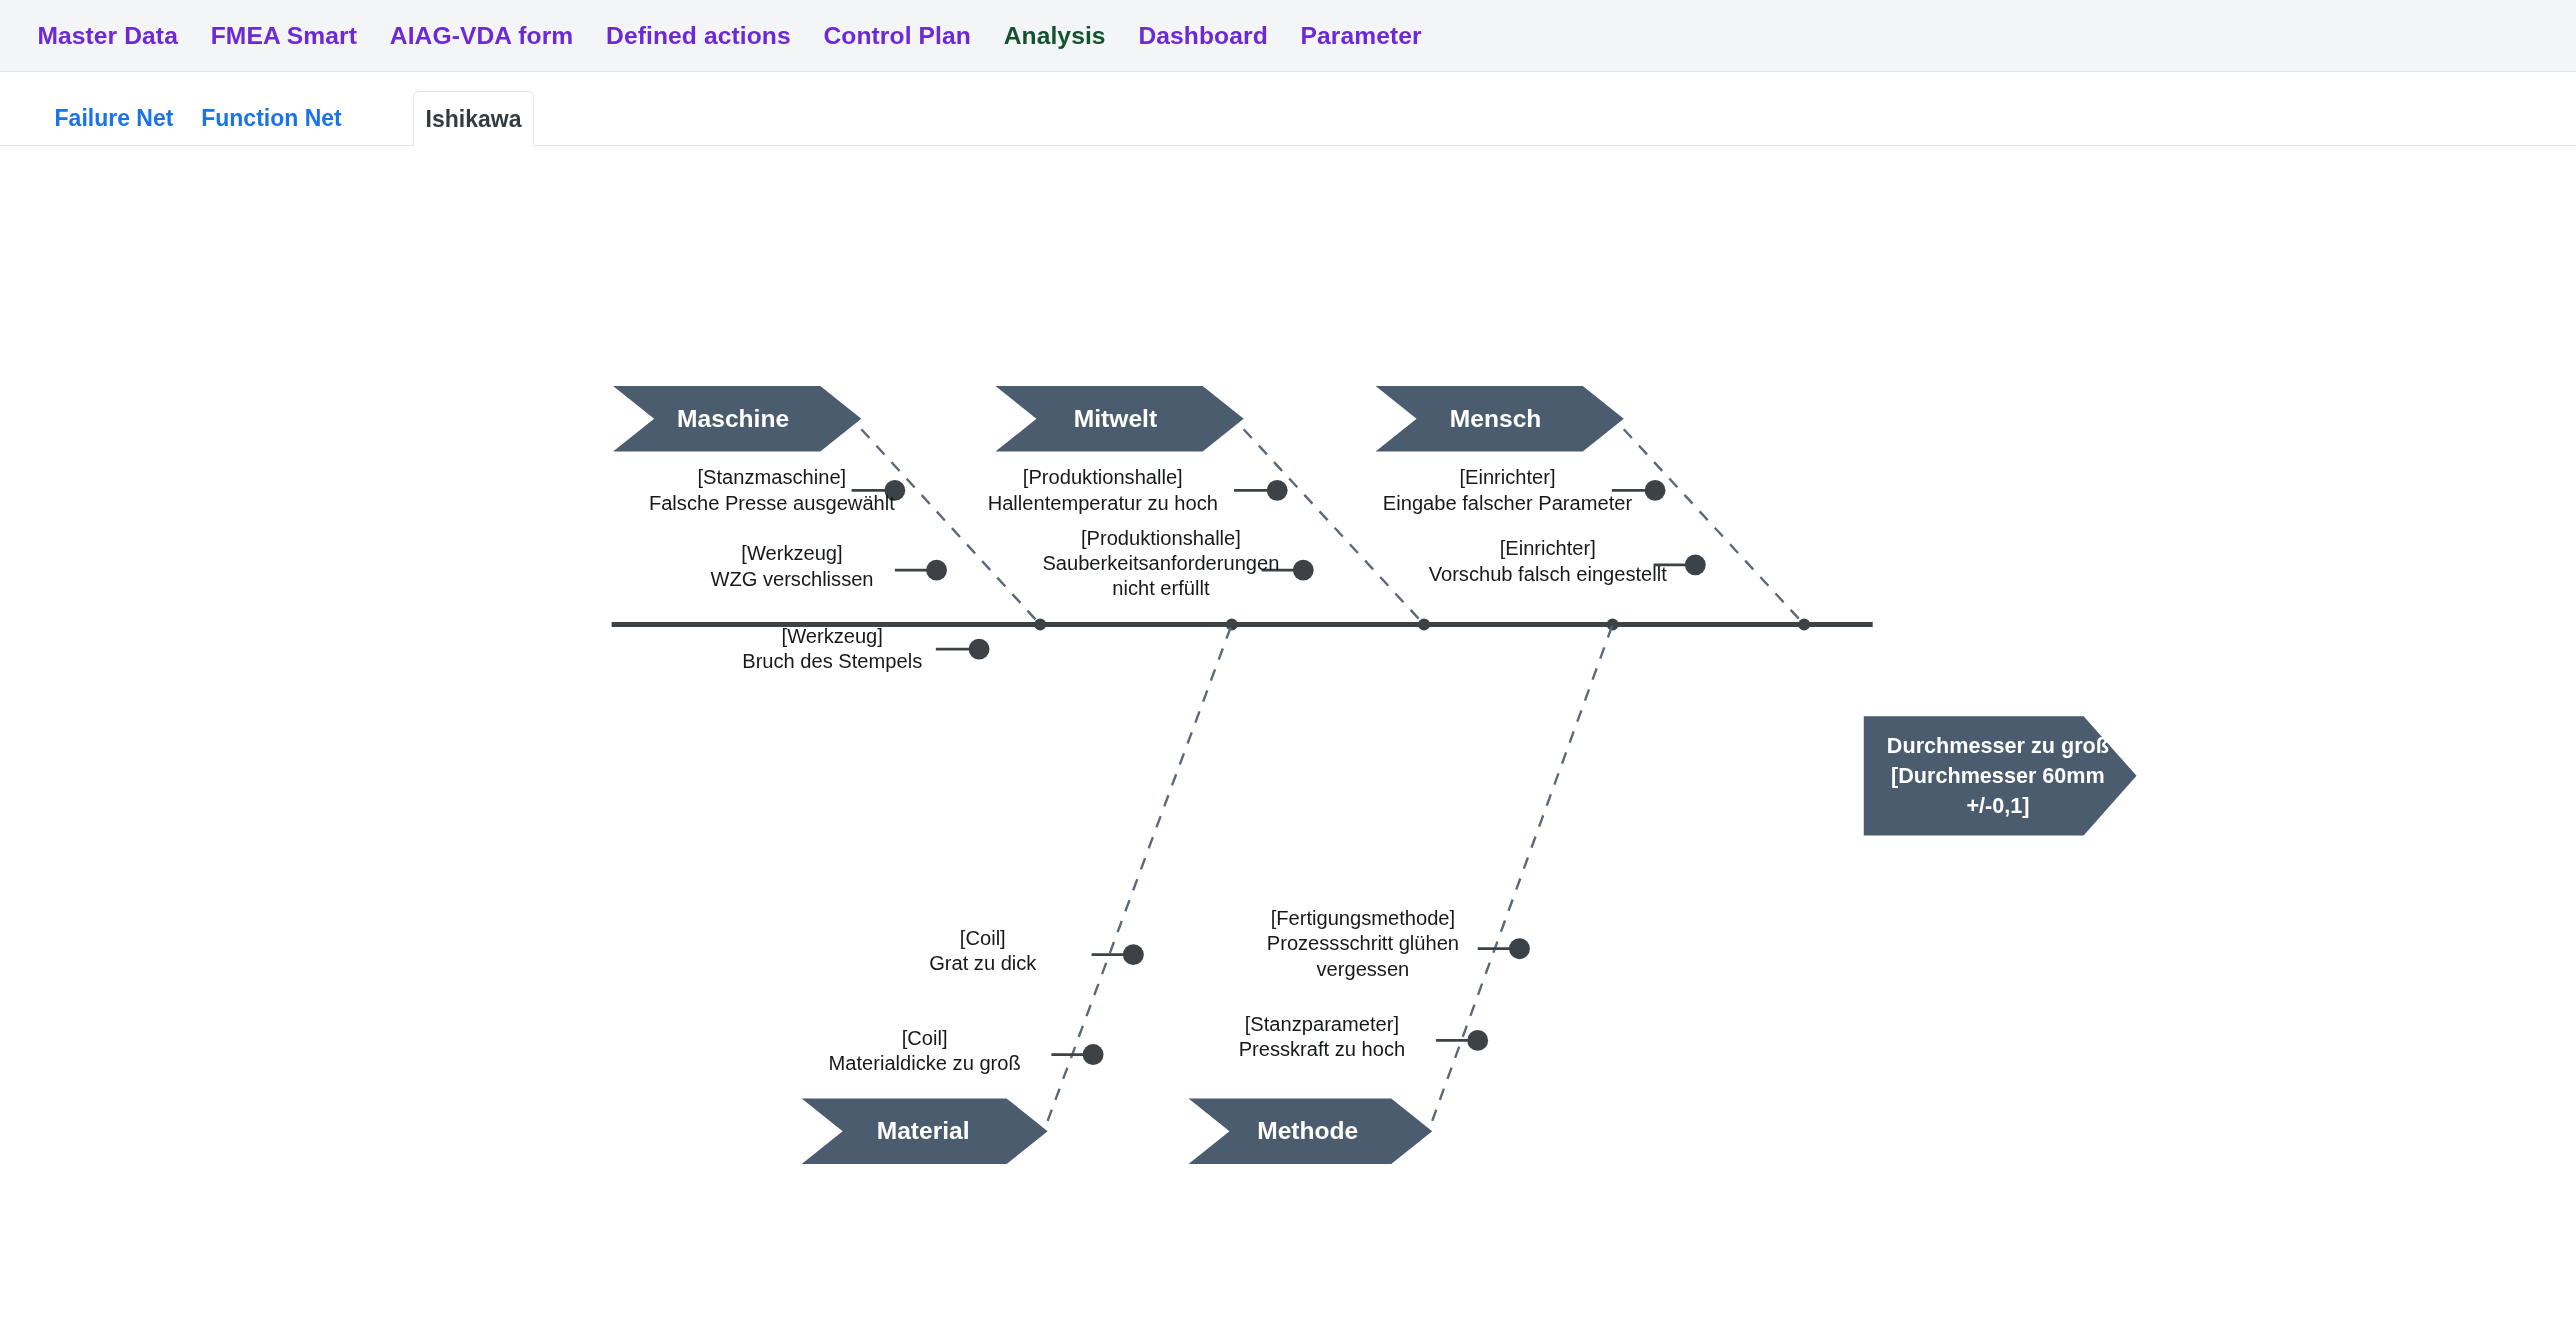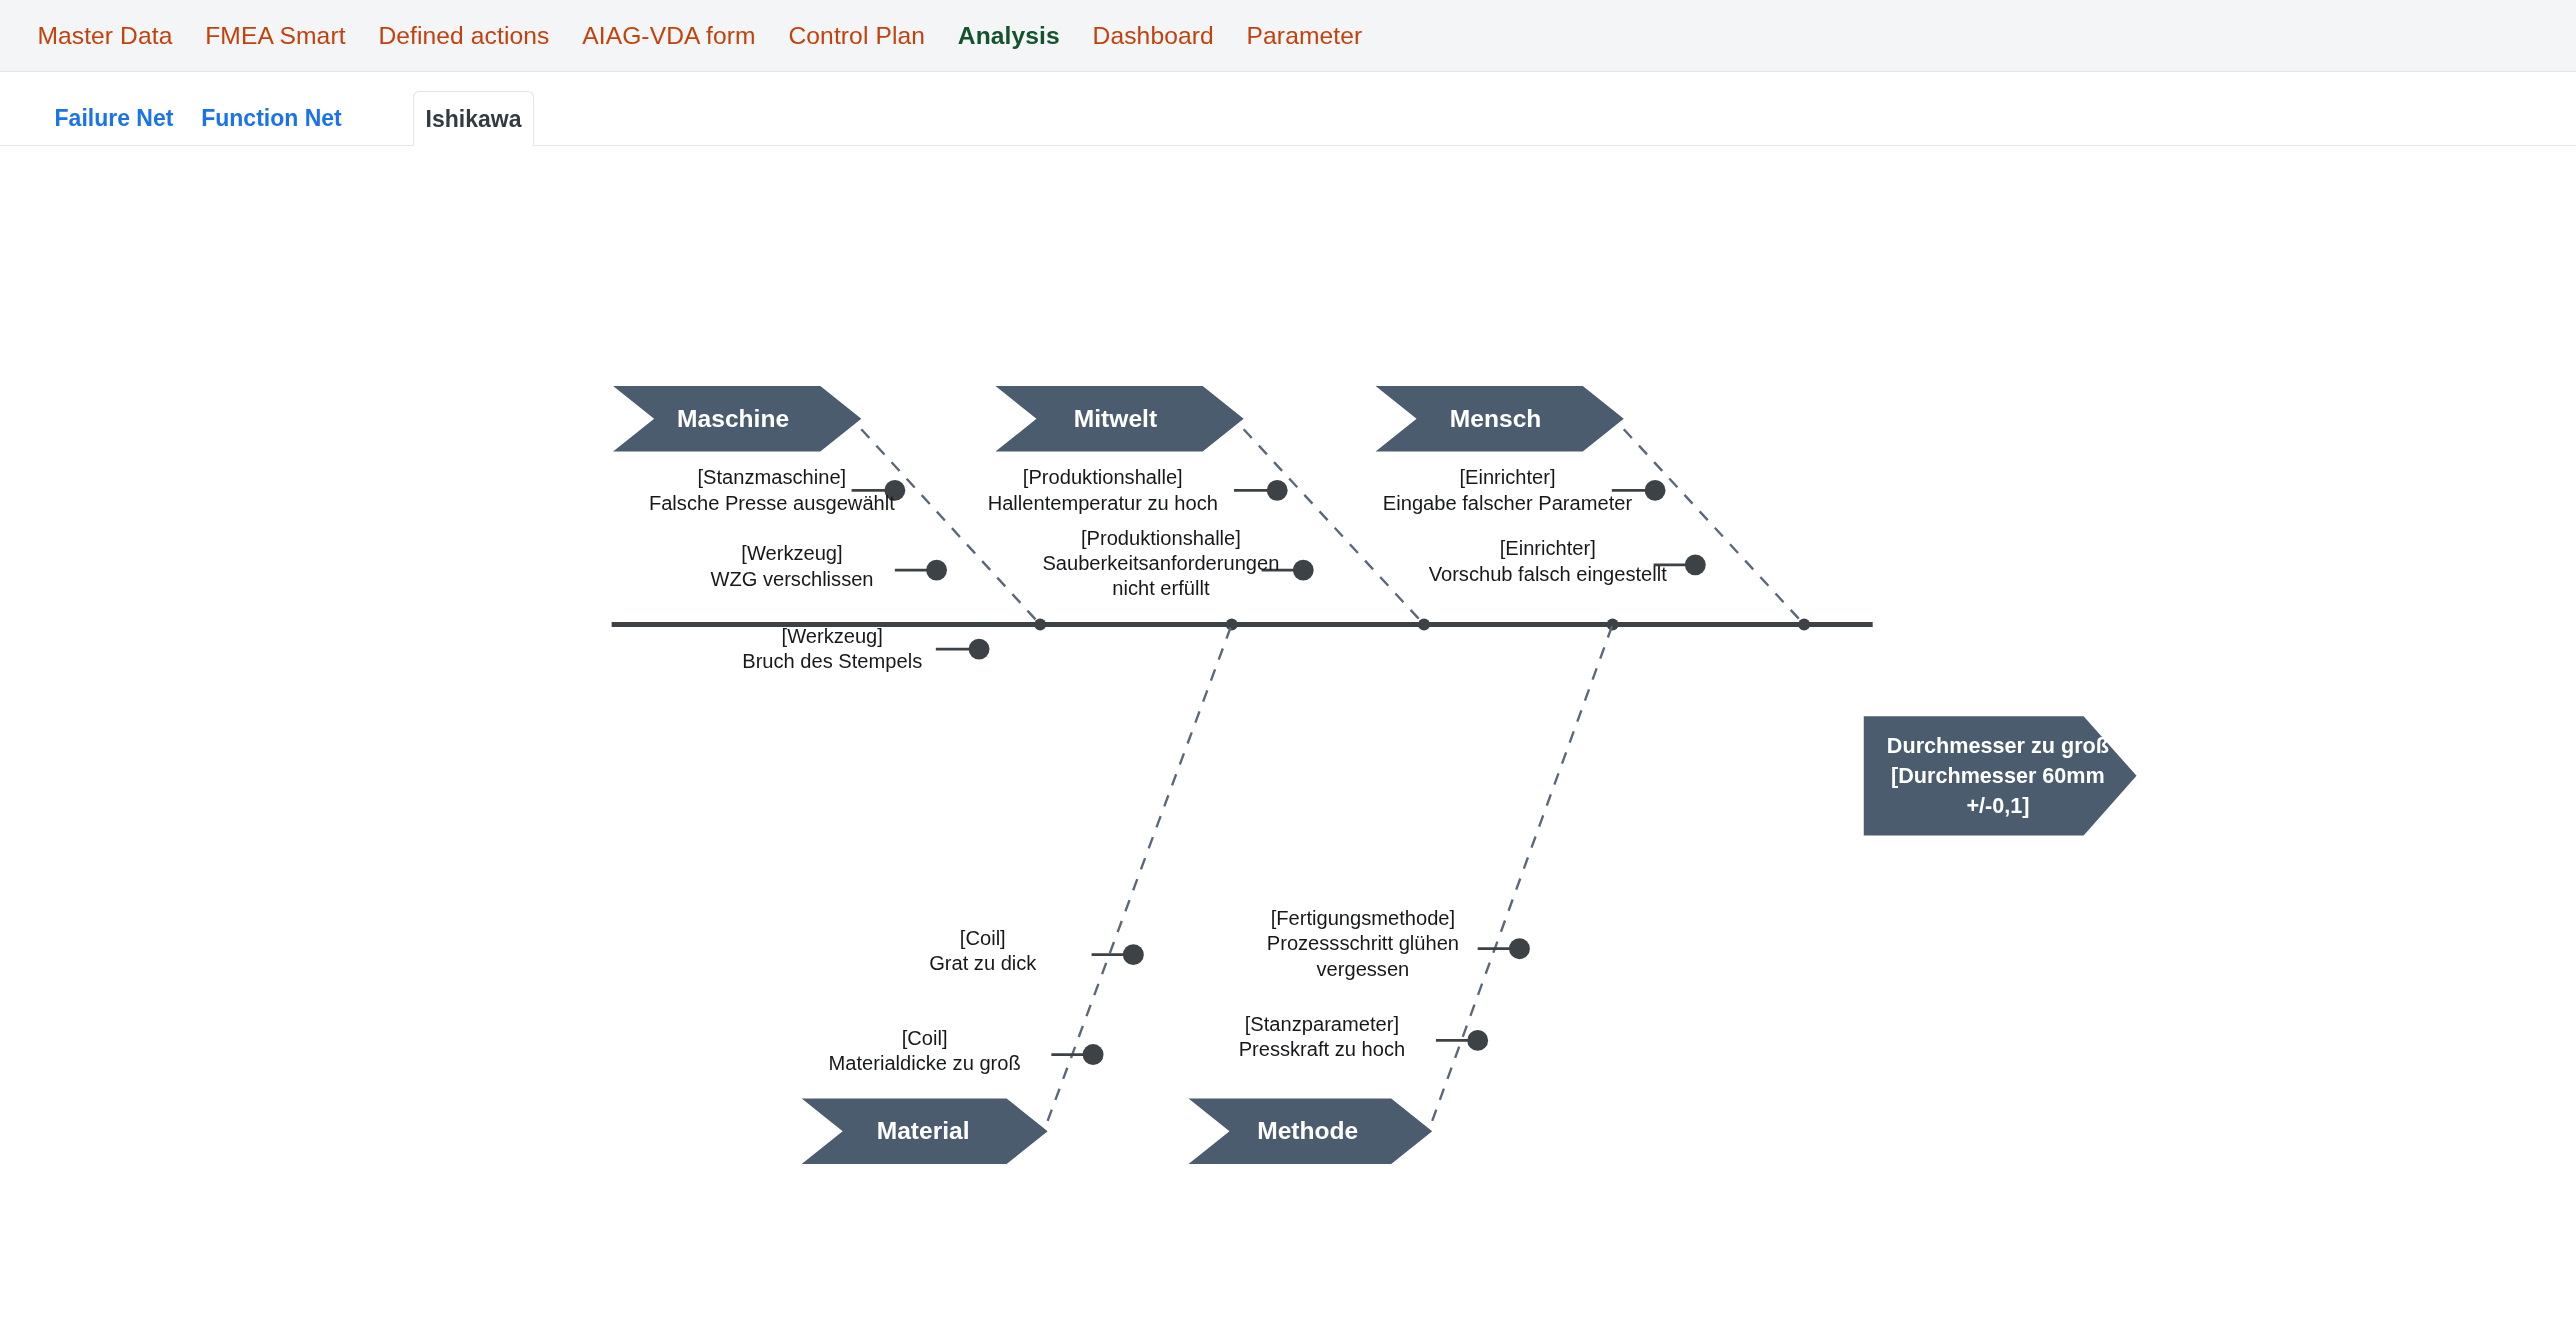--- a/index.html
+++ b/index.html
@@ -15,26 +15,27 @@
   #topnav{
     position:absolute;left:0;top:0;width:2576px;height:72px;
     background:#f4f5f7;
     border-bottom:0.7px solid #e3e5e8;
     display:flex;align-items:center;
     box-sizing:border-box;
     padding-left:21px;
   }
   .navitem{
     font-size:24.6px;
-    color:#c2410c;
+    color:#6d28d9;
     padding:0 16.4px;
     line-height:72px;
     white-space:nowrap;
     cursor:pointer;
     letter-spacing:0.1px;
+    font-weight:bold;
   }
   .navitem.active{color:#14532d;font-weight:bold;}
 
   
   #subtabs{
     position:absolute;left:0;top:72px;width:2576px;height:74px;
     background:#ffffff;
   }
   #subtabs .tabstrip{
     position:absolute;left:0;bottom:0;width:2576px;height:0.7px;
@@ -87,22 +88,22 @@
     font-family:"Liberation Sans",sans-serif;
     font-size:27px;fill:#16181a;
   }
 </style>
 </head>
 <body>
 
 <div id="topnav">
   <div class="navitem">Master Data</div>
   <div class="navitem">FMEA Smart</div>
+  <div class="navitem">AIAG-VDA form</div>
   <div class="navitem">Defined actions</div>
-  <div class="navitem">AIAG-VDA form</div>
   <div class="navitem">Control Plan</div>
   <div class="navitem active">Analysis</div>
   <div class="navitem">Dashboard</div>
   <div class="navitem">Parameter</div>
 </div>
 
 <div id="subtabs">
   <div class="tabstrip"></div>
   <div class="tab" id="tab-failure">Failure Net</div>
   <div class="tab" id="tab-function">Function Net</div>

